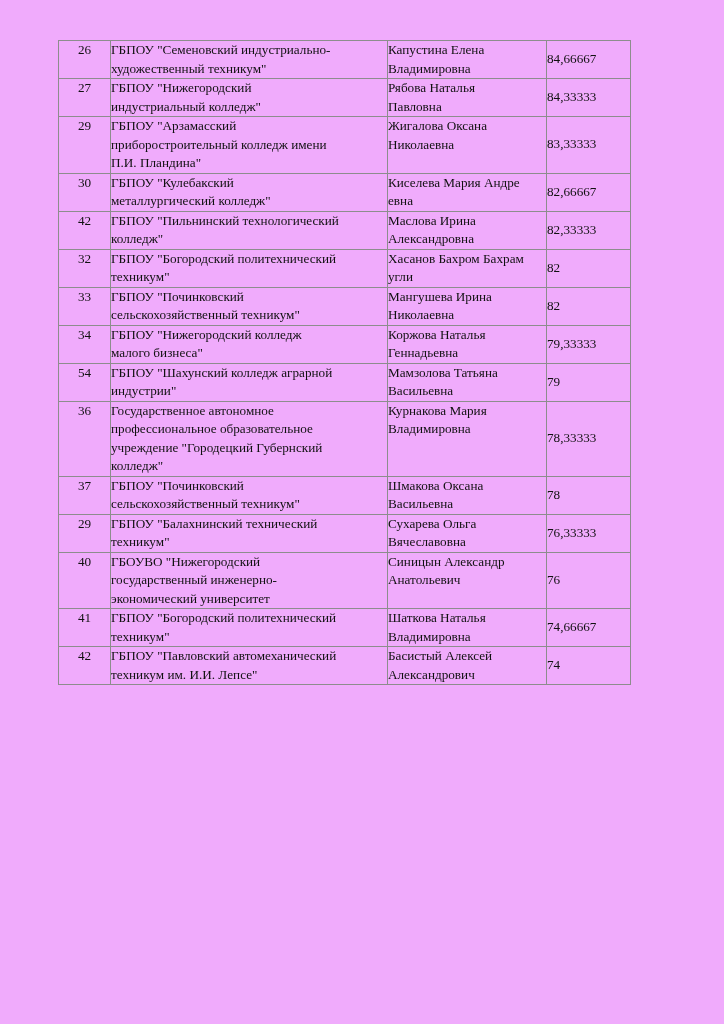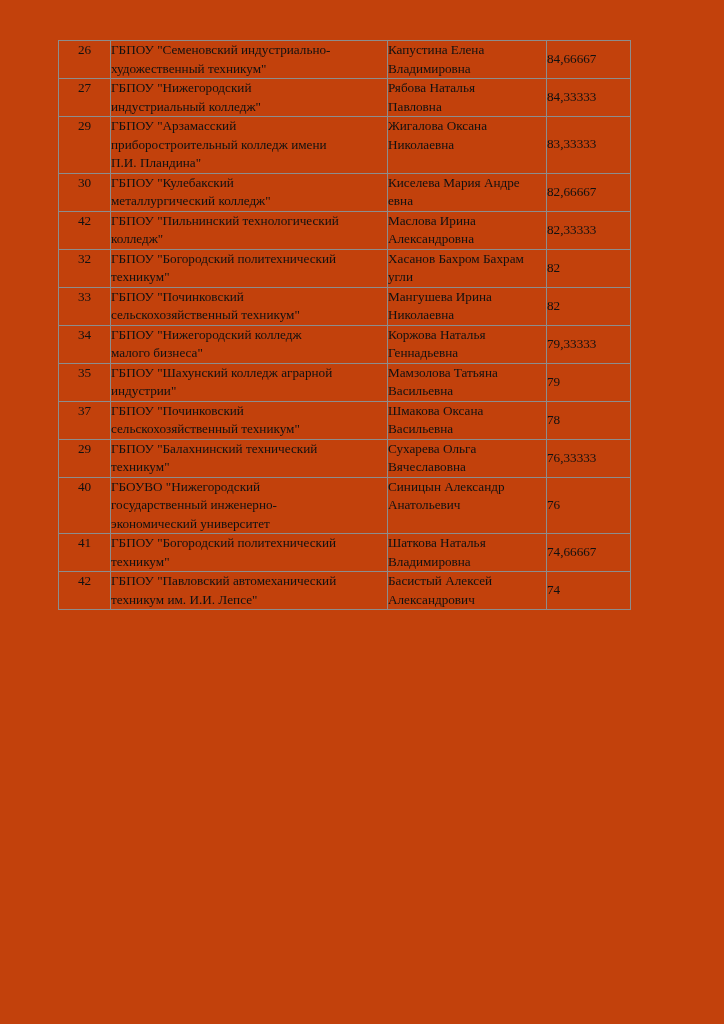--- a/index.html
+++ b/index.html
@@ -16,21 +16,21 @@
     color: #111111;
     overflow: hidden;
   }
 
   .page {
     position: absolute;
     left: 0;
     top: 0;
     width: 724px;
     height: 1024px;
-    background: #c2410c;
+    background: #f0abfc;
   }
 
   .table-wrap {
     position: absolute;
     left: 58px;
     top: 40px;
     width: 572px;
   }
 
   table.doc-table {
@@ -231,32 +231,50 @@
             <td class="name-cell">
               <span class="cell-text">Коржова Наталья
 Геннадьевна</span>
             </td>
             <td class="score-cell">
               <span class="score-inner">79,33333</span>
             </td>
           </tr>
           <tr class="lines-2">
             <td class="num-cell">
-              <span class="cell-text">35</span>
+              <span class="cell-text">54</span>
             </td>
             <td class="inst-cell">
               <span class="cell-text">ГБПОУ "Шахунский колледж аграрной
 индустрии"</span>
             </td>
             <td class="name-cell">
               <span class="cell-text">Мамзолова Татьяна
 Васильевна</span>
             </td>
             <td class="score-cell">
               <span class="score-inner">79</span>
+            </td>
+          </tr>
+          <tr class="lines-4">
+            <td class="num-cell">
+              <span class="cell-text">36</span>
+            </td>
+            <td class="inst-cell">
+              <span class="cell-text">Государственное автономное
+профессиональное образовательное
+учреждение "Городецкий Губернский
+колледж"</span>
+            </td>
+            <td class="name-cell">
+              <span class="cell-text">Курнакова Мария
+Владимировна</span>
+            </td>
+            <td class="score-cell">
+              <span class="score-inner">78,33333</span>
             </td>
           </tr>
           <tr class="lines-2">
             <td class="num-cell">
               <span class="cell-text">37</span>
             </td>
             <td class="inst-cell">
               <span class="cell-text">ГБПОУ "Починковский
 сельскохозяйственный техникум"</span>
             </td>

